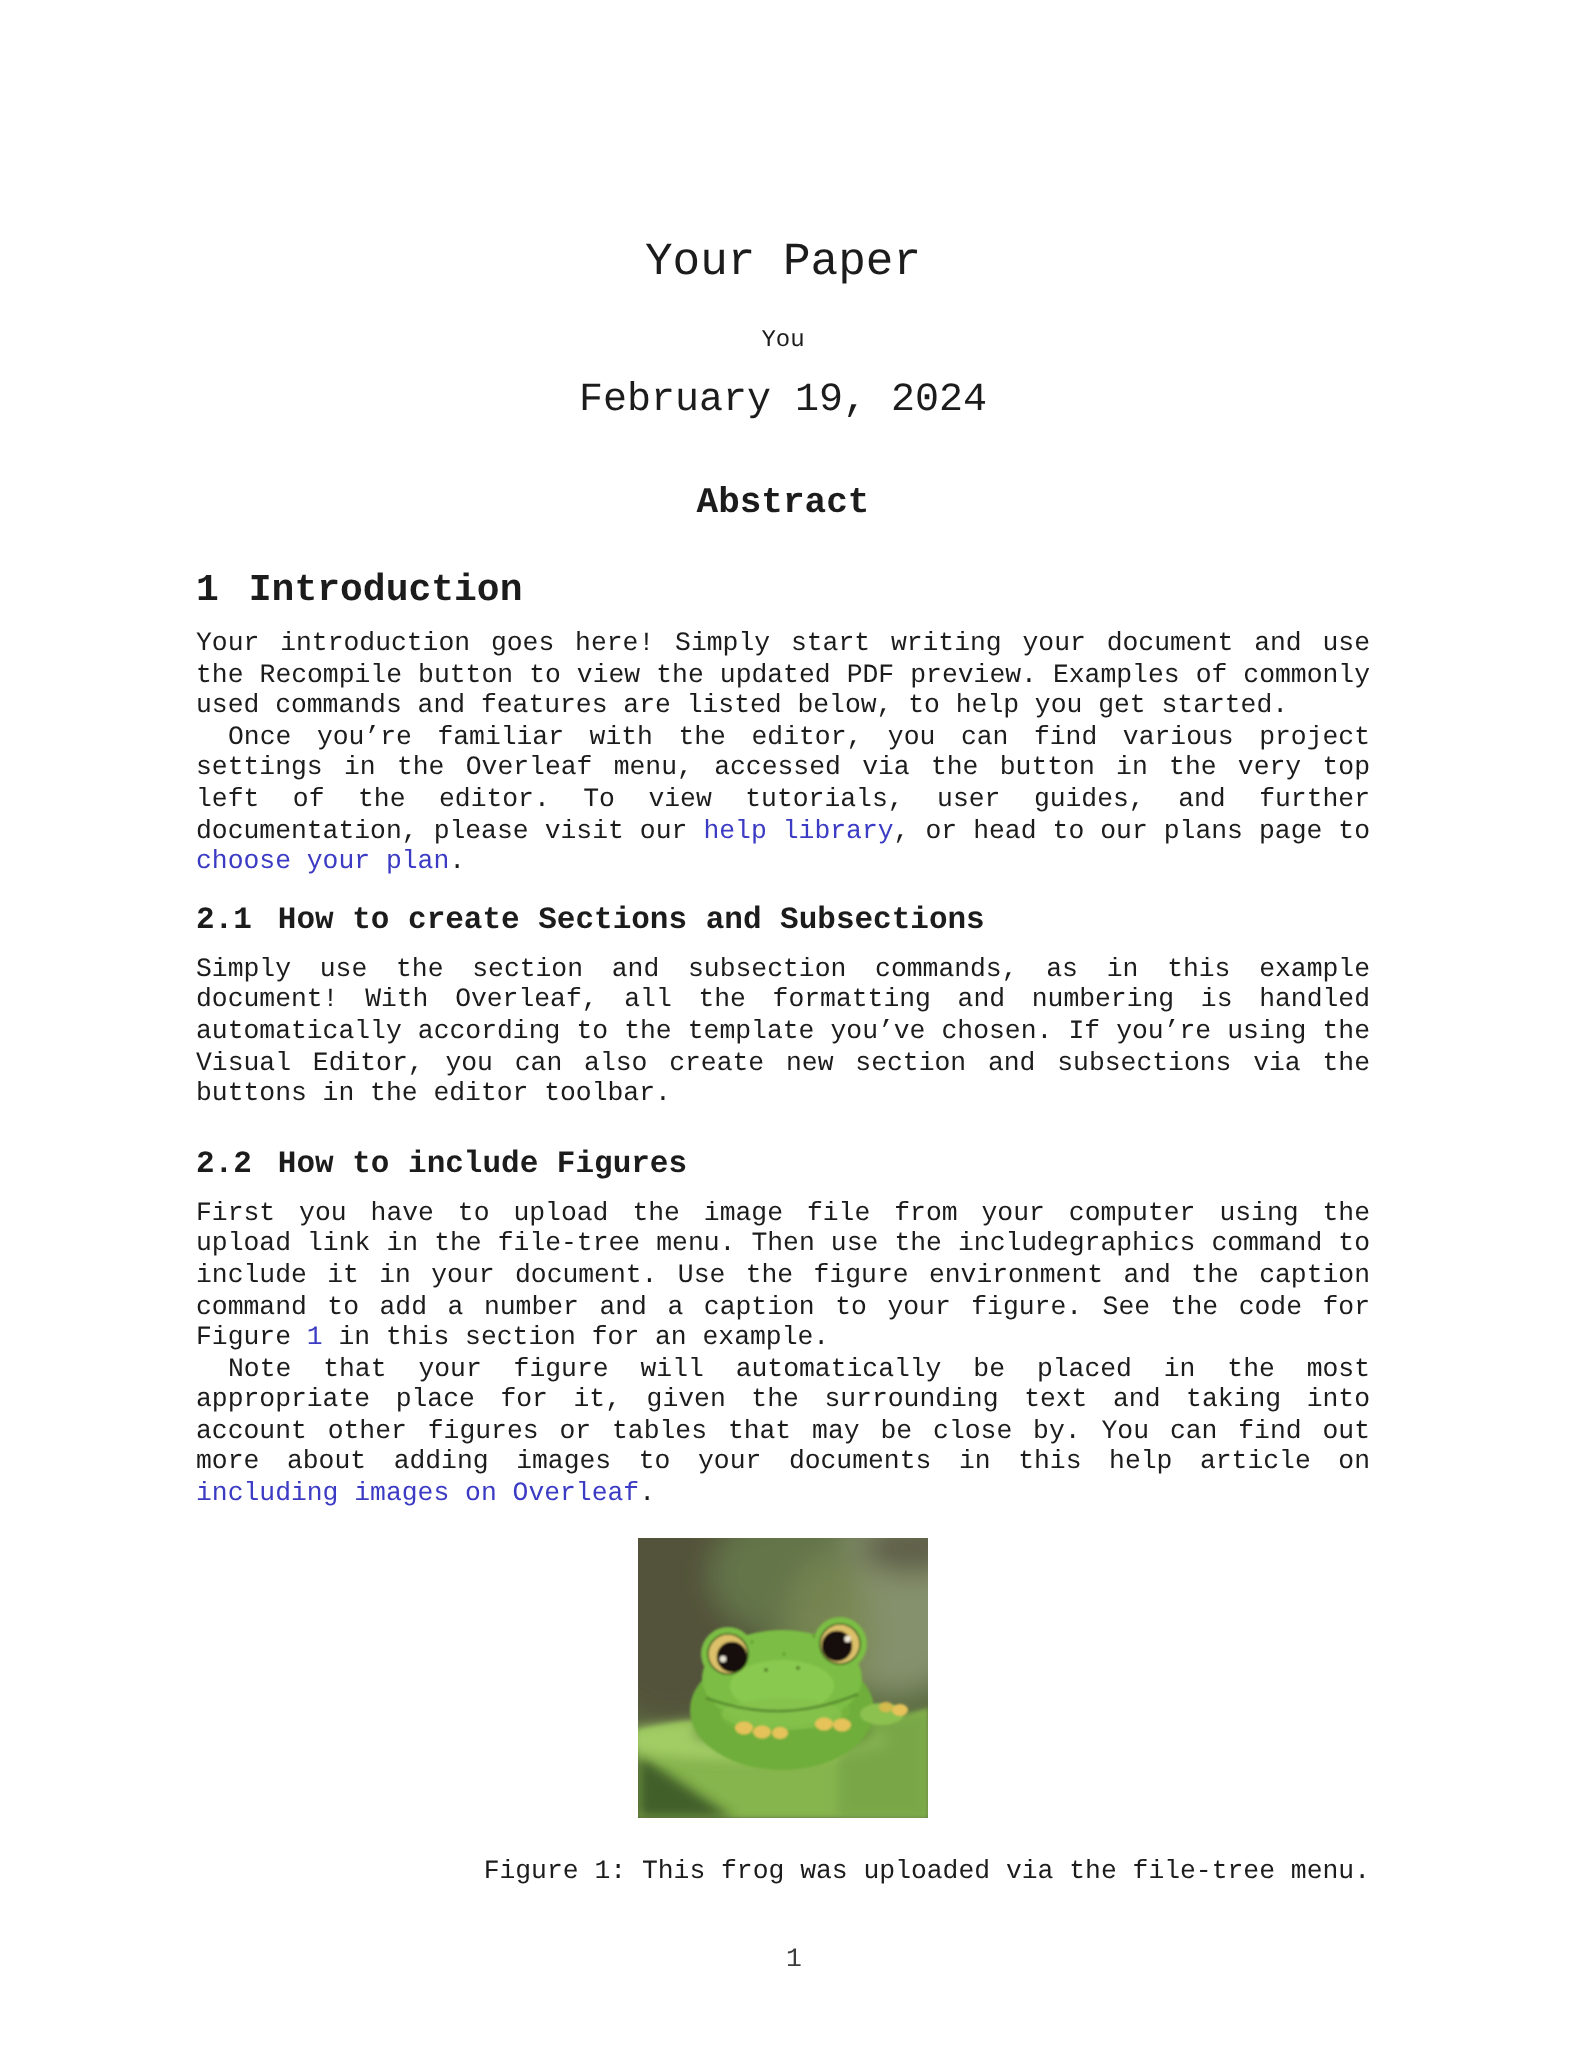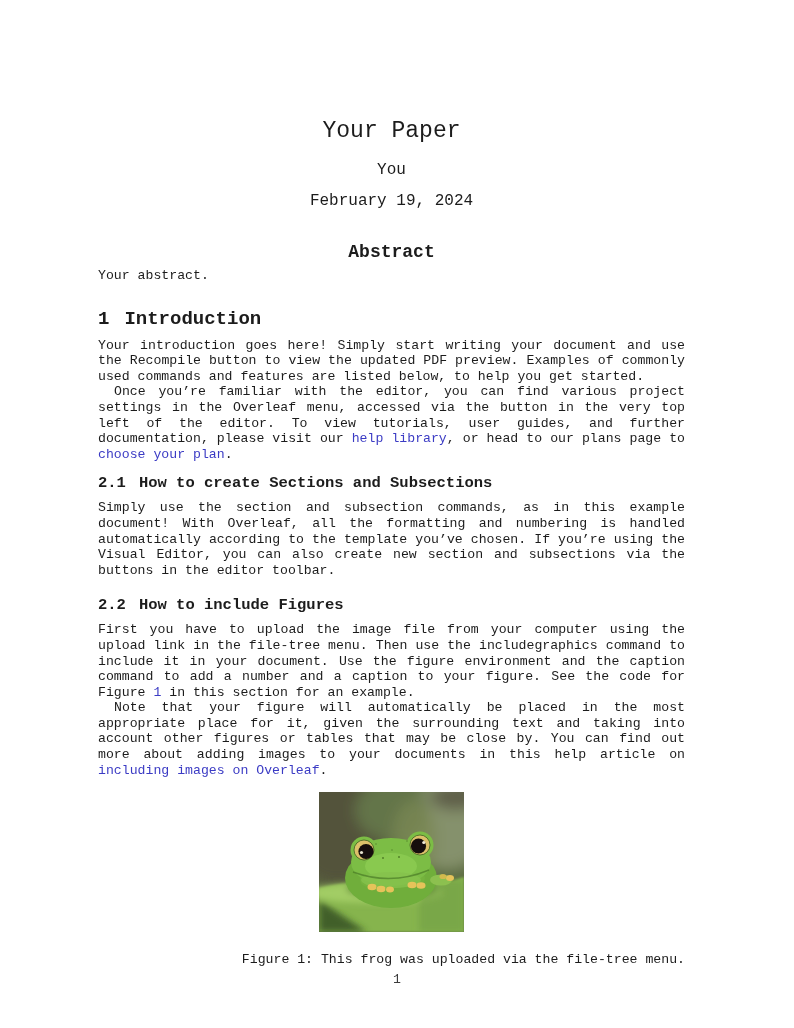--- a/index.html
+++ b/index.html
@@ -23,26 +23,26 @@
   }
   .center { text-align: center; }
   .doc-title {
     margin-top: 118px;
     font-size: 23px;
     line-height: 26px;
     font-weight: normal;
   }
   .doc-author {
     margin-top: 17px;
-    font-size: 16px;
+    font-size: 12px;
     line-height: 18px;
   }
   .doc-date {
     margin-top: 13px;
-    font-size: 16px;
+    font-size: 20px;
     line-height: 18px;
   }
   .abstract-heading {
     margin-top: 35px;
     font-size: 18px;
     line-height: 15px;
     font-weight: bold;
   }
   .abstract-body {
     margin: 5px 47px 0 47px;
@@ -92,21 +92,20 @@
 </head>
 <body>
 
 <div class="page">
 
   <div class="doc-title center">Your Paper</div>
   <div class="doc-author center">You</div>
   <div class="doc-date center">February 19, 2024</div>
 
   <div class="abstract-heading center">Abstract</div>
-  <p class="body-par abstract-body">Your abstract.</p>
 
   <div class="sec-heading"><span class="sec-num">1</span><span>Introduction</span></div>
 
   <p class="body-par">Your introduction goes here! Simply start writing your document and use the Recompile button to view the updated PDF preview. Examples of commonly used commands and features are listed below, to help you get started.</p>
 
   <p class="body-par no-gap indent"><span>Once you’re familiar with the editor, you can find various project settings in the Overleaf menu, accessed via the button in the very top left of the editor. To view tutorials, user guides, and further documentation, please visit our </span><a class="doc-link" style="color: rgb(59, 59, 196);">help library</a><span>, or head to our plans page to </span><a class="doc-link" style="color: rgb(59, 59, 196);">choose your plan</a><span>.</span></p>
 
 
   <div class="subsec-heading"><span class="sec-num">2.1</span><span>How to create Sections and Subsections</span></div>
 

